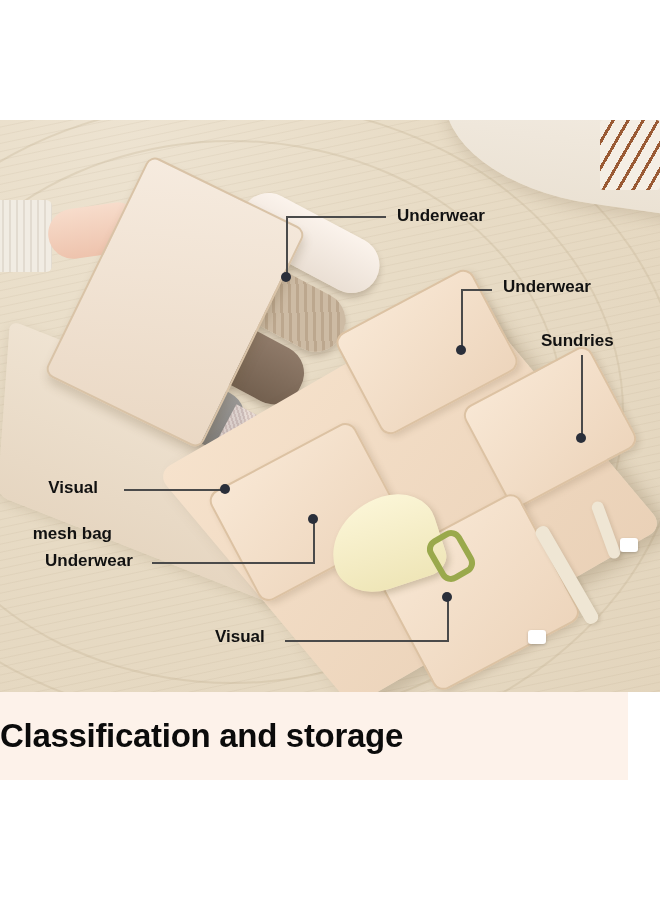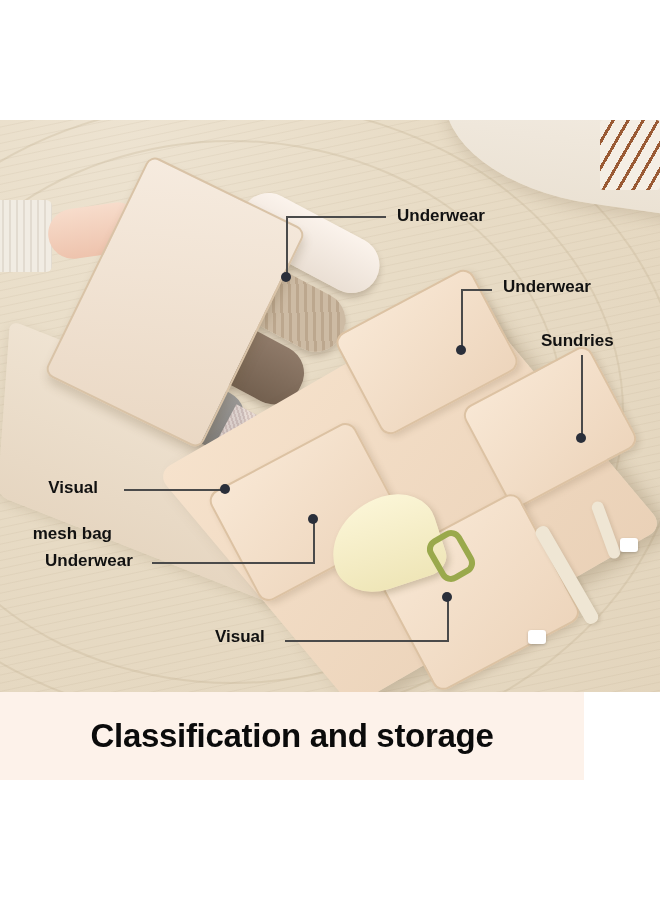--- a/index.html
+++ b/index.html
@@ -115,23 +115,23 @@
     line-height: 20px; white-space: nowrap;
   }
   .label.ml { text-align: right; }
   .ln { position: absolute; background: #4a4a4a; }
   .dot {
     position: absolute; width: 10px; height: 10px; border-radius: 50%;
     background: #2a2f3a;
   }
 
   .caption-band {
-    position: absolute; left: 0; top: 692px; width: 584px; height: 88px;
+    position: absolute; left: 0; top: 692px; width: 628px; height: 88px;
     background: #fdf2ea;
-    display: flex; align-items: center; justify-content: center;
+    display: flex; align-items: center; justify-content: flex-start;
   }
   .caption {
     font-family: "Liberation Sans", sans-serif; font-weight: bold;
     font-size: 33px; color: #0b0b0b; letter-spacing: -0.3px;
   }
 </style>
 </head>
 <body>
 
 <div class="photo">

